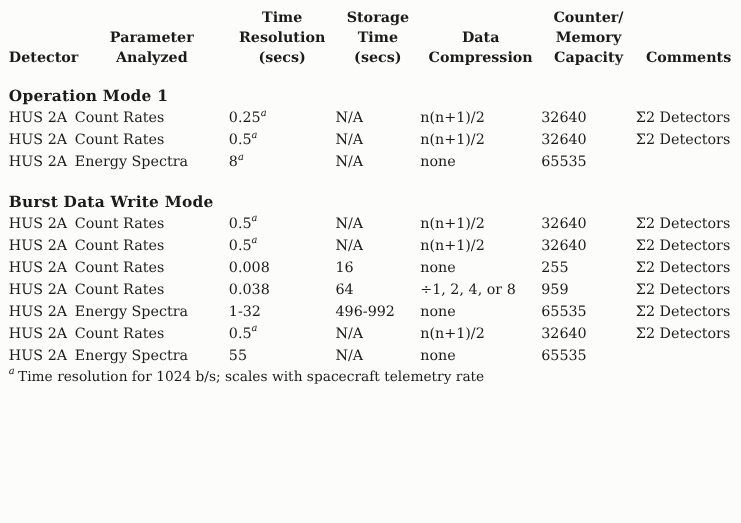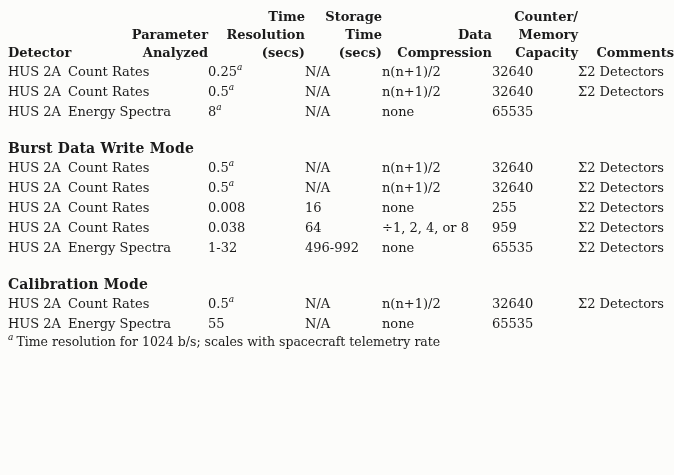--- a/index.html
+++ b/index.html
@@ -14,21 +14,21 @@
     color: #1b1b1b;
     font-family: "DejaVu Serif", serif;
     overflow: hidden;
   }
   table.modes {
     border-collapse: collapse;
     table-layout: fixed;
     width: 666px;
   }
   table.modes th {
-    text-align: right;
+    text-align: center;
     vertical-align: bottom;
     font-weight: bold;
     font-size: 13px;
     line-height: 18px;
     padding: 0;
     white-space: nowrap;
   }
   table.modes td {
     font-size: 13px;
     line-height: 20px;
@@ -75,20 +75,23 @@
           <th>Detector</th>
           <th>Parameter<br>Analyzed</th>
           <th>Time<br>Resolution<br>(secs)</th>
           <th>Storage<br>Time<br>(secs)</th>
           <th>Data<br>Compression</th>
           <th>Counter/<br>Memory<br>Capacity</th>
           <th>Comments</th>
         </tr>
     </thead>
     <tbody>
+        <tr class="section-heading-row">
+          <td colspan="7">Operation Mode 1</td>
+        </tr>
         <tr>
           <td>HUS 2A</td>
           <td>Count Rates</td>
           <td>0.25<sup class="fn">a</sup></td>
           <td>N/A</td>
           <td>n(n+1)/2</td>
           <td>32640</td>
           <td>Σ2 Detectors</td>
         </tr>
         <tr>
@@ -150,23 +153,20 @@
         </tr>
         <tr>
           <td>HUS 2A</td>
           <td>Energy Spectra</td>
           <td>1-32</td>
           <td>496-992</td>
           <td>none</td>
           <td>65535</td>
           <td>Σ2 Detectors</td>
         </tr>
-        <tr class="section-heading-row">
-          <td colspan="7">Calibration Mode</td>
-        </tr>
         <tr>
           <td>HUS 2A</td>
           <td>Count Rates</td>
           <td>0.5<sup class="fn">a</sup></td>
           <td>N/A</td>
           <td>n(n+1)/2</td>
           <td>32640</td>
           <td>Σ2 Detectors</td>
         </tr>
         <tr>

